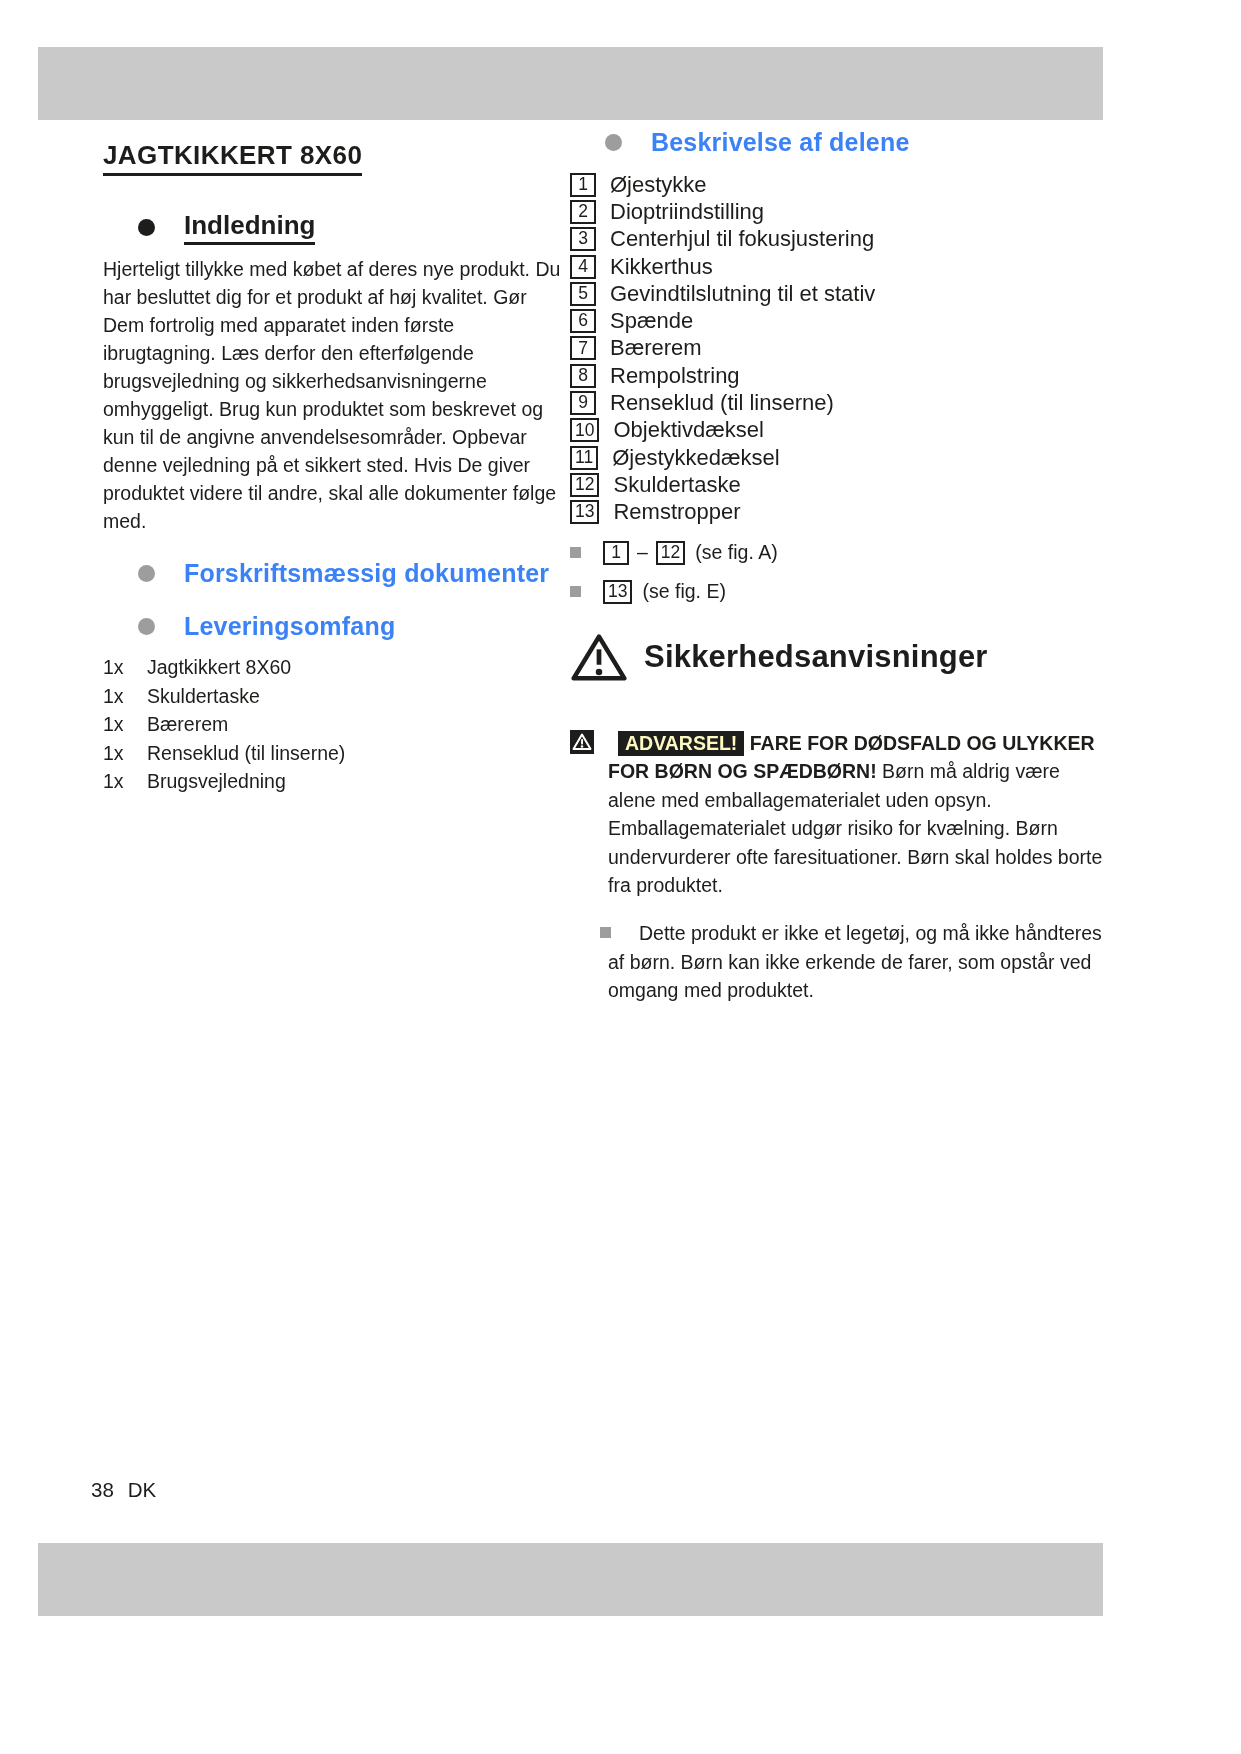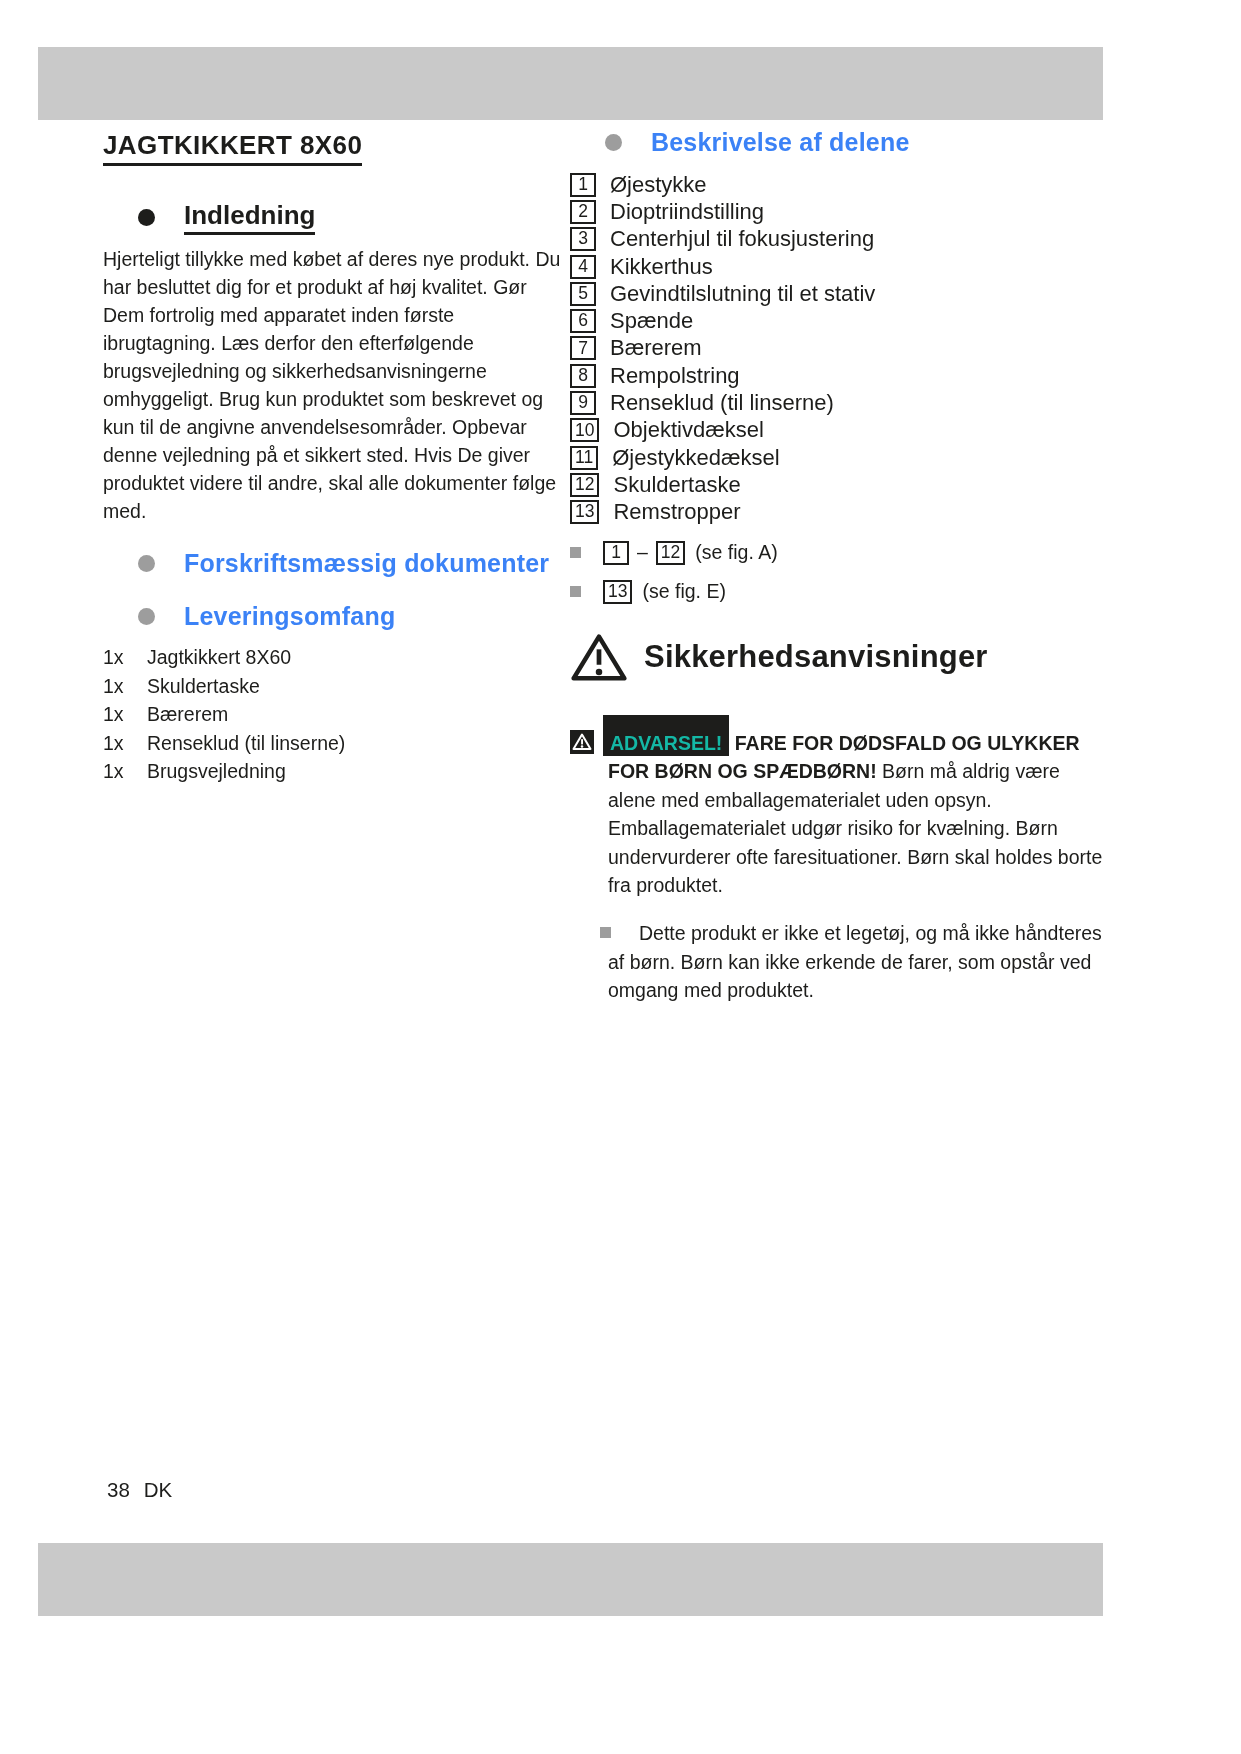--- a/index.html
+++ b/index.html
@@ -8,21 +8,21 @@
     width:1241px; height:1754px;
     background:#ffffff;
     font-family:"Liberation Sans", sans-serif;
     color:#1d1d1b;
     overflow:hidden;
   }
   .band { position:absolute; left:38px; width:1065px; height:73px; background:#c9c9c9; }
   .band-top { top:47px; }
   .band-bottom { top:1543px; }
 
-  .col-left  { position:absolute; left:103px; top:130px; width:465px; }
+  .col-left  { position:absolute; left:103px; top:140px; width:465px; }
   .col-right { position:absolute; left:570px; top:128px; width:540px; }
 
   .doc-title {
     display:inline-block;
     font-size:26px; font-weight:700; letter-spacing:0.4px;
     border-bottom:3px solid #1d1d1b; padding-bottom:2px;
     margin:0 0 34px 0;
   }
 
   .heading-row { display:flex; align-items:center; padding-left:35px; margin:0; }
@@ -65,36 +65,37 @@
   .safety-head svg { flex:0 0 auto; margin-right:16px; }
   .safety-title { font-size:31px; font-weight:700; letter-spacing:0.2px; }
 
   .warning-para {
     margin-top:46px;
     font-size:19.5px; line-height:28.5px;
     padding-left:38px; text-indent:-38px;
   }
   .adv-icon { display:inline-block; vertical-align:-4px; margin-right:9px; }
   .adv-label {
-    background:#1d1d1b; color:#14b8a6; font-weight:700;
-    padding:17px 7px 2px 7px;
+    background:#1d1d1b; color:#fef9c3; font-weight:700;
+    padding:1px 7px 2px 7px;
+    margin-left:15px;
   }
   .warn-bold { font-weight:700; }
 
   .safety-bullet {
     margin-top:8px;
     font-size:19.5px; line-height:28.5px;
     padding-left:38px; text-indent:-8px;
   }
   .safety-bullet .sq-inline {
     display:inline-block; width:11px; height:11px; background:#9d9d9d;
     margin-right:28px; vertical-align:2px;
   }
 
-  .footer { position:absolute; left:107px; top:1478px; font-size:20.5px; }
+  .footer { position:absolute; left:91px; top:1478px; font-size:20.5px; }
   .footer .pg { margin-right:14px; }
 </style>
 </head>
 <body>
 
 <div class="page">
 
   <div class="band band-top"></div>
   <div class="band band-bottom"></div>
 

